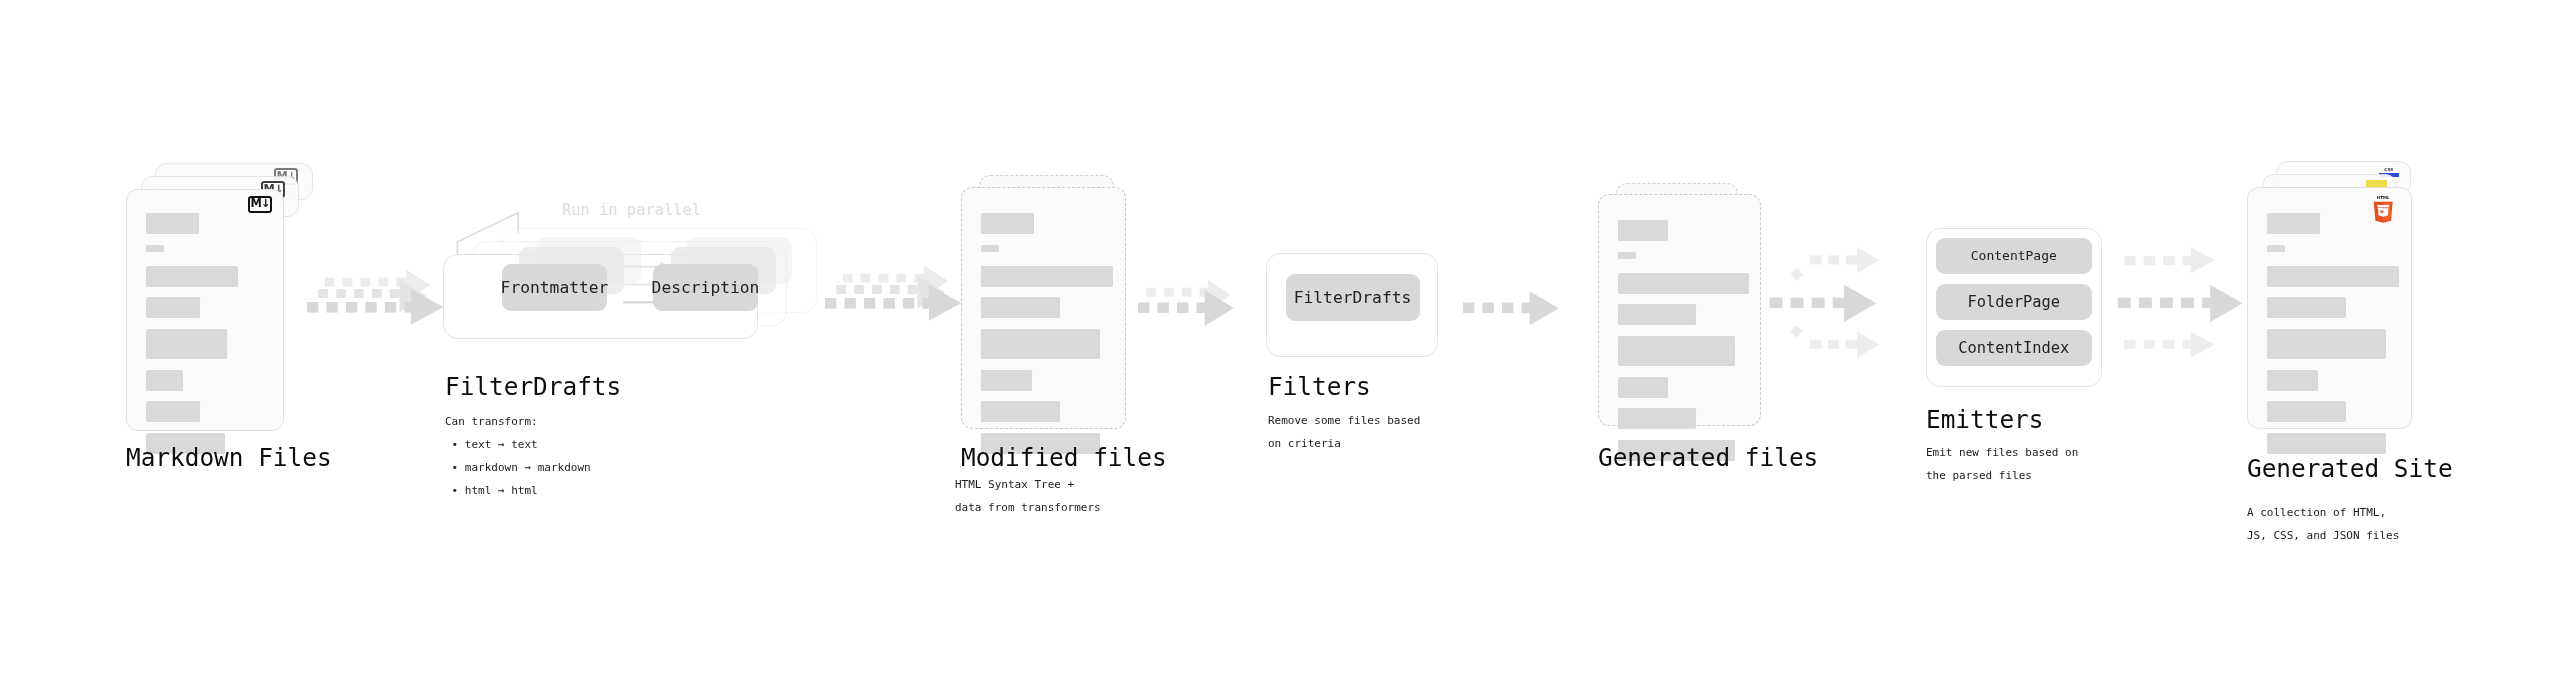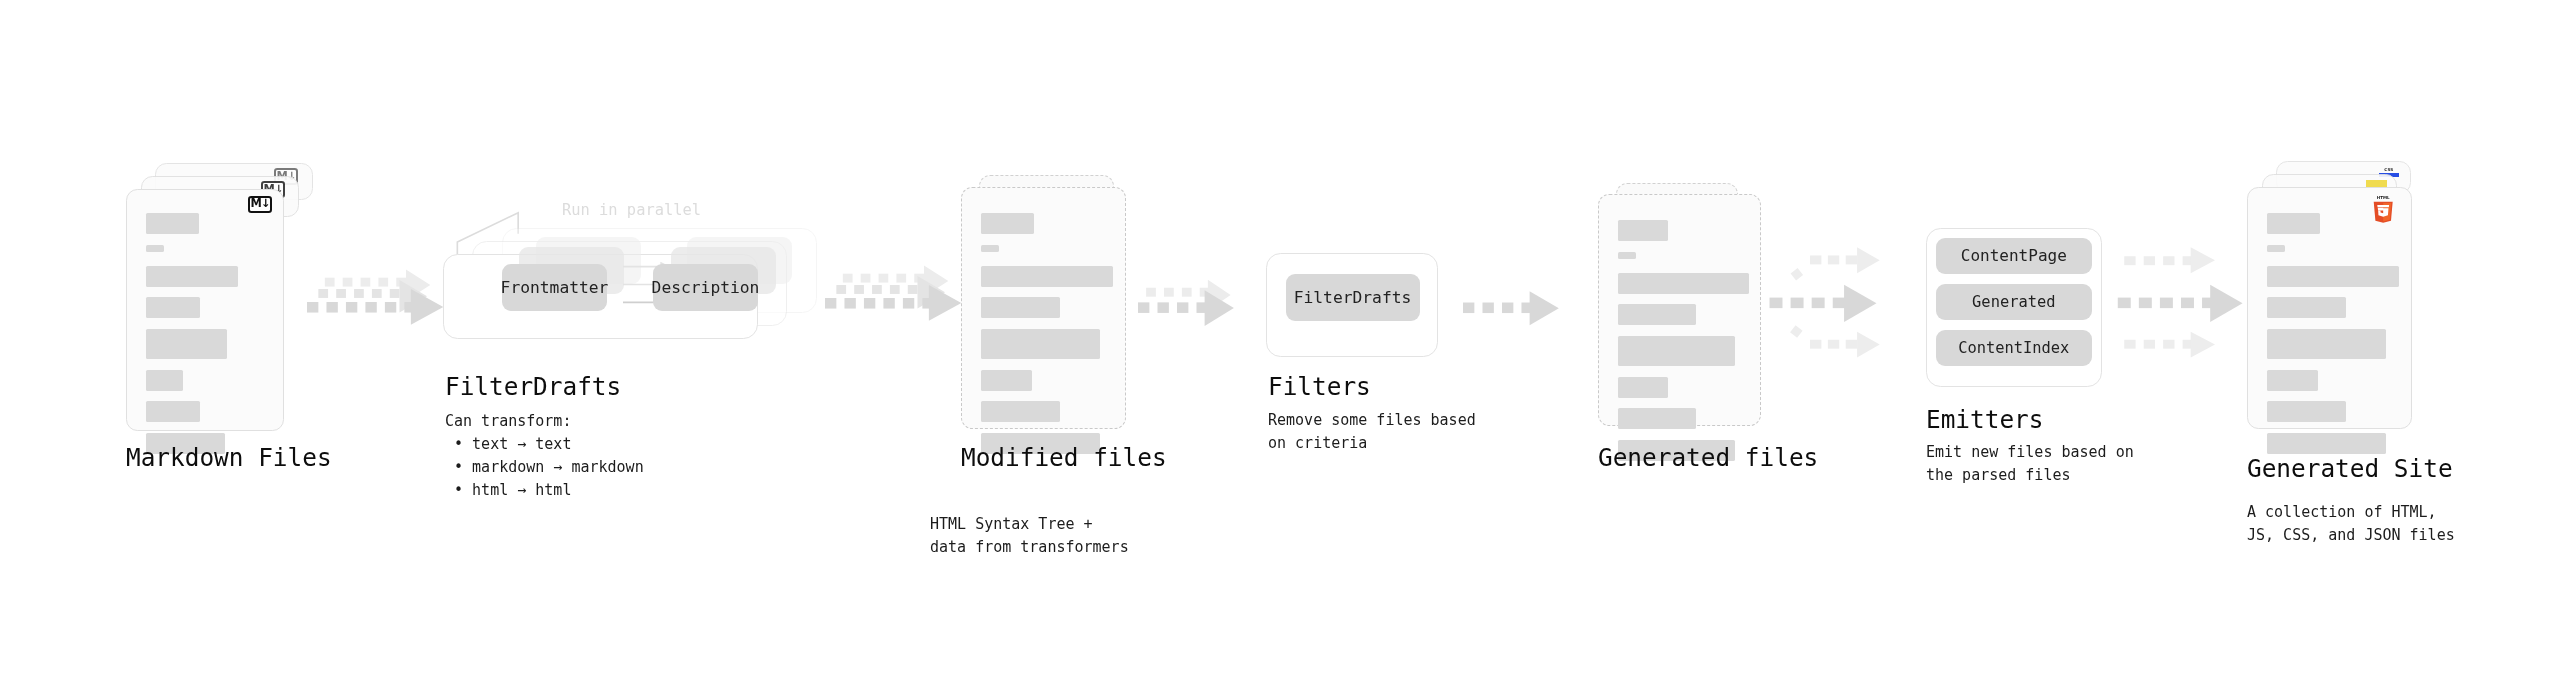--- a/index.html
+++ b/index.html
@@ -78,21 +78,21 @@
   .title{
     position:absolute;
     font-size:24.4px;
     font-weight:400;
     color:#0d0d0d;
     white-space:nowrap;
     letter-spacing:0px;
   }
   .caption{
     position:absolute;
-    font-size:15px;
+    font-size:11px;
     line-height:23px;
     color:#1c1c1c;
     white-space:pre;
   }
   .parallel-label{
     position:absolute;
     font-size:15.4px;
     color:#dcdcdc;
     white-space:nowrap;
   }
@@ -231,21 +231,21 @@
       <div class="ln" style="width:132px;"></div>
       <div class="ln" style="width:79px;"></div>
       <div class="ln" style="width:119px;height:30px;"></div>
       <div class="ln" style="width:51px;"></div>
       <div class="ln" style="width:79px;"></div>
       <div class="ln" style="width:119px;"></div>
     </div>
   </div>
 </div>
 <div class="title" style="left:961px;top:443px;">Modified files</div>
-<div class="caption" style="left:930px;top:473px;margin-top:40px;">HTML Syntax Tree +
+<div class="caption" style="left:955px;top:473px;">HTML Syntax Tree +
 data from transformers</div>
 
 <svg style="left:1138px;top:286px;" width="130" height="49" viewBox="0 0 160 60">
   <g fill="#ececec">
     <rect x="10" y="2" width="12" height="11"></rect>
       <rect x="32" y="2" width="12" height="11"></rect>
     <rect x="54" y="2" width="12" height="11"></rect>
       <rect x="76" y="2" width="12" height="11"></rect>
     <polygon points="86,-8 114,11 86,30"></polygon>
   </g>
@@ -316,22 +316,22 @@
     <rect x="-8" y="76" width="16" height="13"></rect>
       <rect x="18" y="76" width="16" height="13"></rect>
     <rect x="44" y="76" width="16" height="13"></rect>
       <rect x="70" y="76" width="16" height="13"></rect>
     <polygon points="84,60 124,83 84,106"></polygon>
   </g>
 </svg>
 
 <div class="stage" style="left:1926px;top:228px;">
   <div class="gbox" style="left:0px;top:0px;width:176px;height:159px;"></div>
-  <div class="chip" style="left:9.8px;top:9.8px;width:156px;height:36px;font-size:16px;">ContentPage</div>
-  <div class="chip" style="left:9.8px;top:56px;width:156px;height:36px;font-size:15.4px;">Generated</div>
+  <div class="chip" style="left:9.8px;top:9.8px;width:156px;height:36px;font-size:13px;">ContentPage</div>
+  <div class="chip" style="left:9.8px;top:56px;width:156px;height:36px;font-size:15.4px;">FolderPage</div>
   <div class="chip" style="left:9.8px;top:102px;width:156px;height:36px;font-size:15.4px;">ContentIndex</div>
 </div>
 <div class="title" style="left:1926px;top:405px;">Emitters</div>
 <div class="caption" style="left:1926px;top:441px;">Emit new files based on
 the parsed files</div>
 
 <svg style="left:2121px;top:236px;" width="154" height="154" viewBox="0 0 190 190">
   <g fill="#ededed">
     <rect x="4" y="25" width="14" height="11"></rect>
       <rect x="28" y="25" width="14" height="11"></rect>

